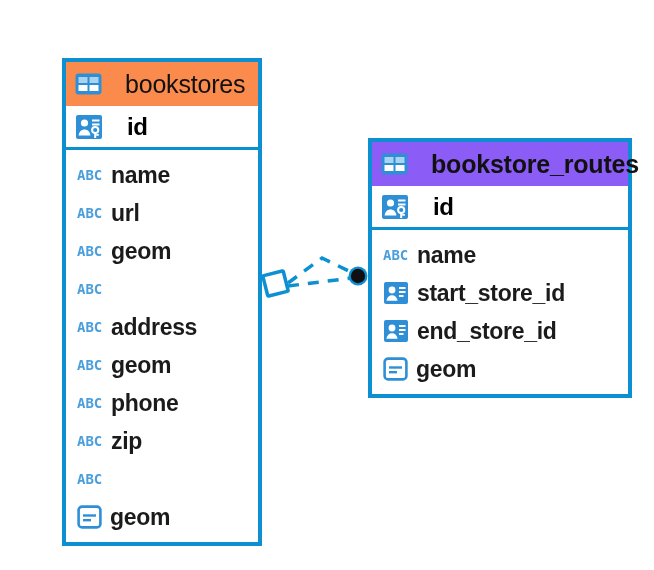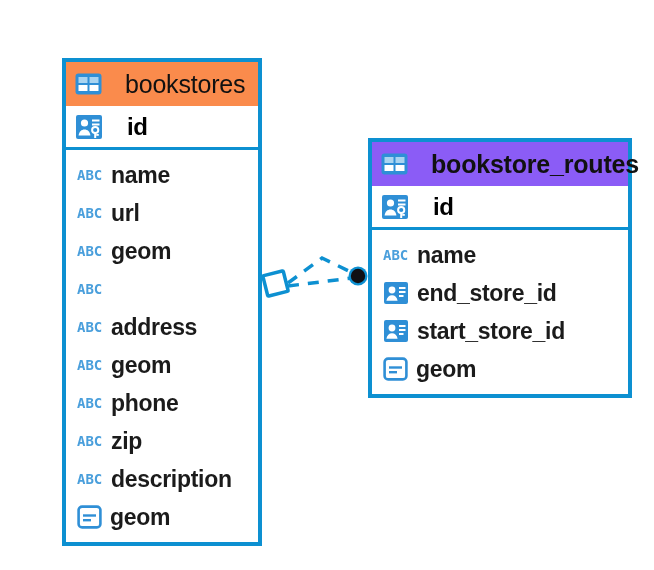--- a/index.html
+++ b/index.html
@@ -227,21 +227,20 @@
         </span>
         <span class="field-label">zip</span>
       </div>
 
       <div class="field-row">
         <span class="icon icon-abc">
           <svg width="26" height="16" viewBox="0 0 26 16">
             <text x="0" y="13" font-family="'DejaVu Sans Mono', monospace" font-size="14" font-weight="bold" fill="#4a9fdc">ABC</text>
           </svg>
         </span>
-        <span class="field-label">description</span>
       </div>
 
       <div class="field-row">
         <span class="icon icon-geom">
           <svg width="25" height="24" viewBox="0 0 25 24">
             <rect x="1.6" y="1.6" width="21.8" height="20.8" rx="3.5" fill="#ffffff" stroke="#2f8fd6" stroke-width="2.6"></rect>
             <rect x="6" y="9.3" width="13" height="2.4" fill="#2f8fd6"></rect>
             <rect x="6" y="14" width="8" height="2.4" fill="#2f8fd6"></rect>
           </svg>
         </span>
@@ -296,35 +295,35 @@
         <span class="icon icon-fk">
           <svg width="26" height="26" viewBox="0 0 26 26">
             <rect x="1" y="2" width="24" height="22" rx="2" fill="#2f8fd6"></rect>
             <circle cx="9" cy="10" r="3.4" fill="#ffffff"></circle>
             <path d="M3.4 20.8c0.5-3.7 2.7-5.6 5.6-5.6s5.1 1.9 5.6 5.6z" fill="#ffffff"></path>
             <rect x="16" y="7" width="6.5" height="2" fill="#ffffff"></rect>
             <rect x="16" y="11" width="6.5" height="2" fill="#ffffff"></rect>
             <rect x="16" y="15" width="4.5" height="2" fill="#ffffff"></rect>
           </svg>
         </span>
-        <span class="field-label">end_store_id</span>
+        <span class="field-label">start_store_id</span>
       </div>
 
       <div class="field-row">
         <span class="icon icon-fk">
           <svg width="26" height="26" viewBox="0 0 26 26">
             <rect x="1" y="2" width="24" height="22" rx="2" fill="#2f8fd6"></rect>
             <circle cx="9" cy="10" r="3.4" fill="#ffffff"></circle>
             <path d="M3.4 20.8c0.5-3.7 2.7-5.6 5.6-5.6s5.1 1.9 5.6 5.6z" fill="#ffffff"></path>
             <rect x="16" y="7" width="6.5" height="2" fill="#ffffff"></rect>
             <rect x="16" y="11" width="6.5" height="2" fill="#ffffff"></rect>
             <rect x="16" y="15" width="4.5" height="2" fill="#ffffff"></rect>
           </svg>
         </span>
-        <span class="field-label">start_store_id</span>
+        <span class="field-label">end_store_id</span>
       </div>
 
       <div class="field-row">
         <span class="icon icon-geom">
           <svg width="25" height="24" viewBox="0 0 25 24">
             <rect x="1.6" y="1.6" width="21.8" height="20.8" rx="3.5" fill="#ffffff" stroke="#2f8fd6" stroke-width="2.6"></rect>
             <rect x="6" y="9.3" width="13" height="2.4" fill="#2f8fd6"></rect>
             <rect x="6" y="14" width="8" height="2.4" fill="#2f8fd6"></rect>
           </svg>
         </span>

